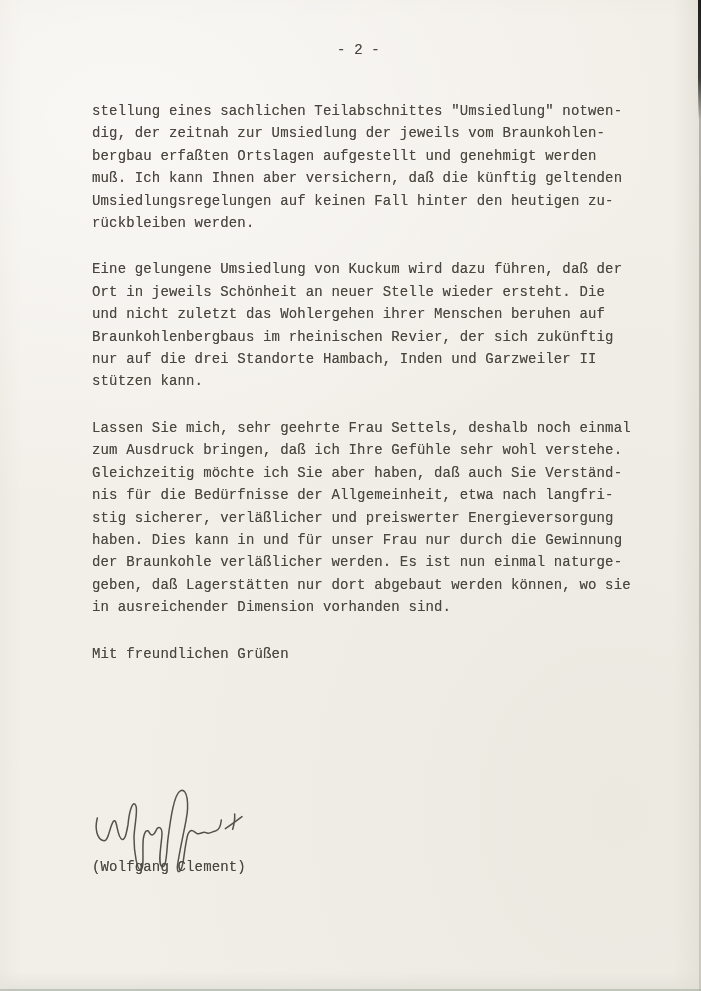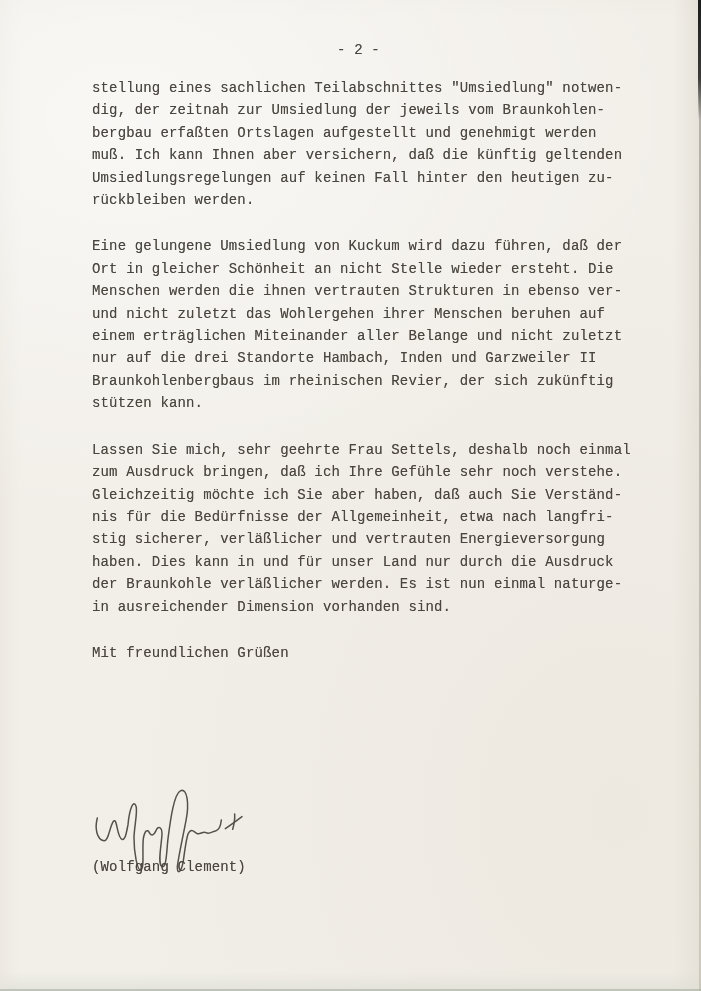--- a/index.html
+++ b/index.html
@@ -36,21 +36,21 @@
   .page-number {
     position: absolute;
     top: 42px; left: 16px; right: 0;
     text-align: center;
     font-size: 14px;
     letter-spacing: 0.15px;
     text-shadow: 0 0 0.6px rgba(74,70,63,0.55);
   }
   .content {
     position: absolute;
-    left: 92px; top: 77px;
+    left: 92px; top: 100px;
     width: 560px;
     font-size: 14px;
     line-height: 22.4px;
     letter-spacing: 0.15px;
     text-shadow: 0 0 0.6px rgba(74,70,63,0.55);
   }
   .paragraph { margin: 0 0 24px 0; }
   .line { white-space: pre; }
   .closing { margin-top: 2px; }
   .signature {
@@ -82,37 +82,36 @@
       <div class="line">stellung eines sachlichen Teilabschnittes "Umsiedlung" notwen-</div>
       <div class="line">dig, der zeitnah zur Umsiedlung der jeweils vom Braunkohlen-</div>
       <div class="line">bergbau erfaßten Ortslagen aufgestellt und genehmigt werden</div>
       <div class="line">muß. Ich kann Ihnen aber versichern, daß die künftig geltenden</div>
       <div class="line">Umsiedlungsregelungen auf keinen Fall hinter den heutigen zu-</div>
       <div class="line">rückbleiben werden.</div>
     </div>
 
     <div class="paragraph">
       <div class="line">Eine gelungene Umsiedlung von Kuckum wird dazu führen, daß der</div>
-      <div class="line">Ort in gleicher Schönheit an nicht Stelle wieder ersteht. Die</div>
-      <div class="line">Menschen werden die ihnen vertrauten Strukturen in ebenso ver-</div>
+      <div class="line">Ort in jeweils Schönheit an neuer Stelle wieder ersteht. Die</div>
       <div class="line">und nicht zuletzt das Wohlergehen ihrer Menschen beruhen auf</div>
-      <div class="line">einem erträglichen Miteinander aller Belange und nicht zuletzt</div>
+      <div class="line">Braunkohlenbergbaus im rheinischen Revier, der sich zukünftig</div>
       <div class="line">nur auf die drei Standorte Hambach, Inden und Garzweiler II</div>
-      <div class="line">Braunkohlenbergbaus im rheinischen Revier, der sich zukünftig</div>
       <div class="line">stützen kann.</div>
     </div>
 
     <div class="paragraph">
       <div class="line">Lassen Sie mich, sehr geehrte Frau Settels, deshalb noch einmal</div>
-      <div class="line">zum Ausdruck bringen, daß ich Ihre Gefühle sehr noch verstehe.</div>
+      <div class="line">zum Ausdruck bringen, daß ich Ihre Gefühle sehr wohl verstehe.</div>
       <div class="line">Gleichzeitig möchte ich Sie aber haben, daß auch Sie Verständ-</div>
       <div class="line">nis für die Bedürfnisse der Allgemeinheit, etwa nach langfri-</div>
-      <div class="line">stig sicherer, verläßlicher und vertrauten Energieversorgung</div>
-      <div class="line">haben. Dies kann in und für unser Land nur durch die Ausdruck</div>
+      <div class="line">stig sicherer, verläßlicher und preiswerter Energieversorgung</div>
+      <div class="line">haben. Dies kann in und für unser Frau nur durch die Gewinnung</div>
       <div class="line">der Braunkohle verläßlicher werden. Es ist nun einmal naturge-</div>
+      <div class="line">geben, daß Lagerstätten nur dort abgebaut werden können, wo sie</div>
       <div class="line">in ausreichender Dimension vorhanden sind.</div>
     </div>
 
     <div class="line closing">Mit freundlichen Grüßen</div>
   </div>
 
   <div class="signature" aria-label="handwritten signature of Wolfgang Clement">
     <svg viewBox="0 0 600 330" xmlns="http://www.w3.org/2000/svg">
       <g fill="none" stroke="#3f3c38" stroke-width="4.5" stroke-linecap="round" opacity="0.88">
         <path d="

